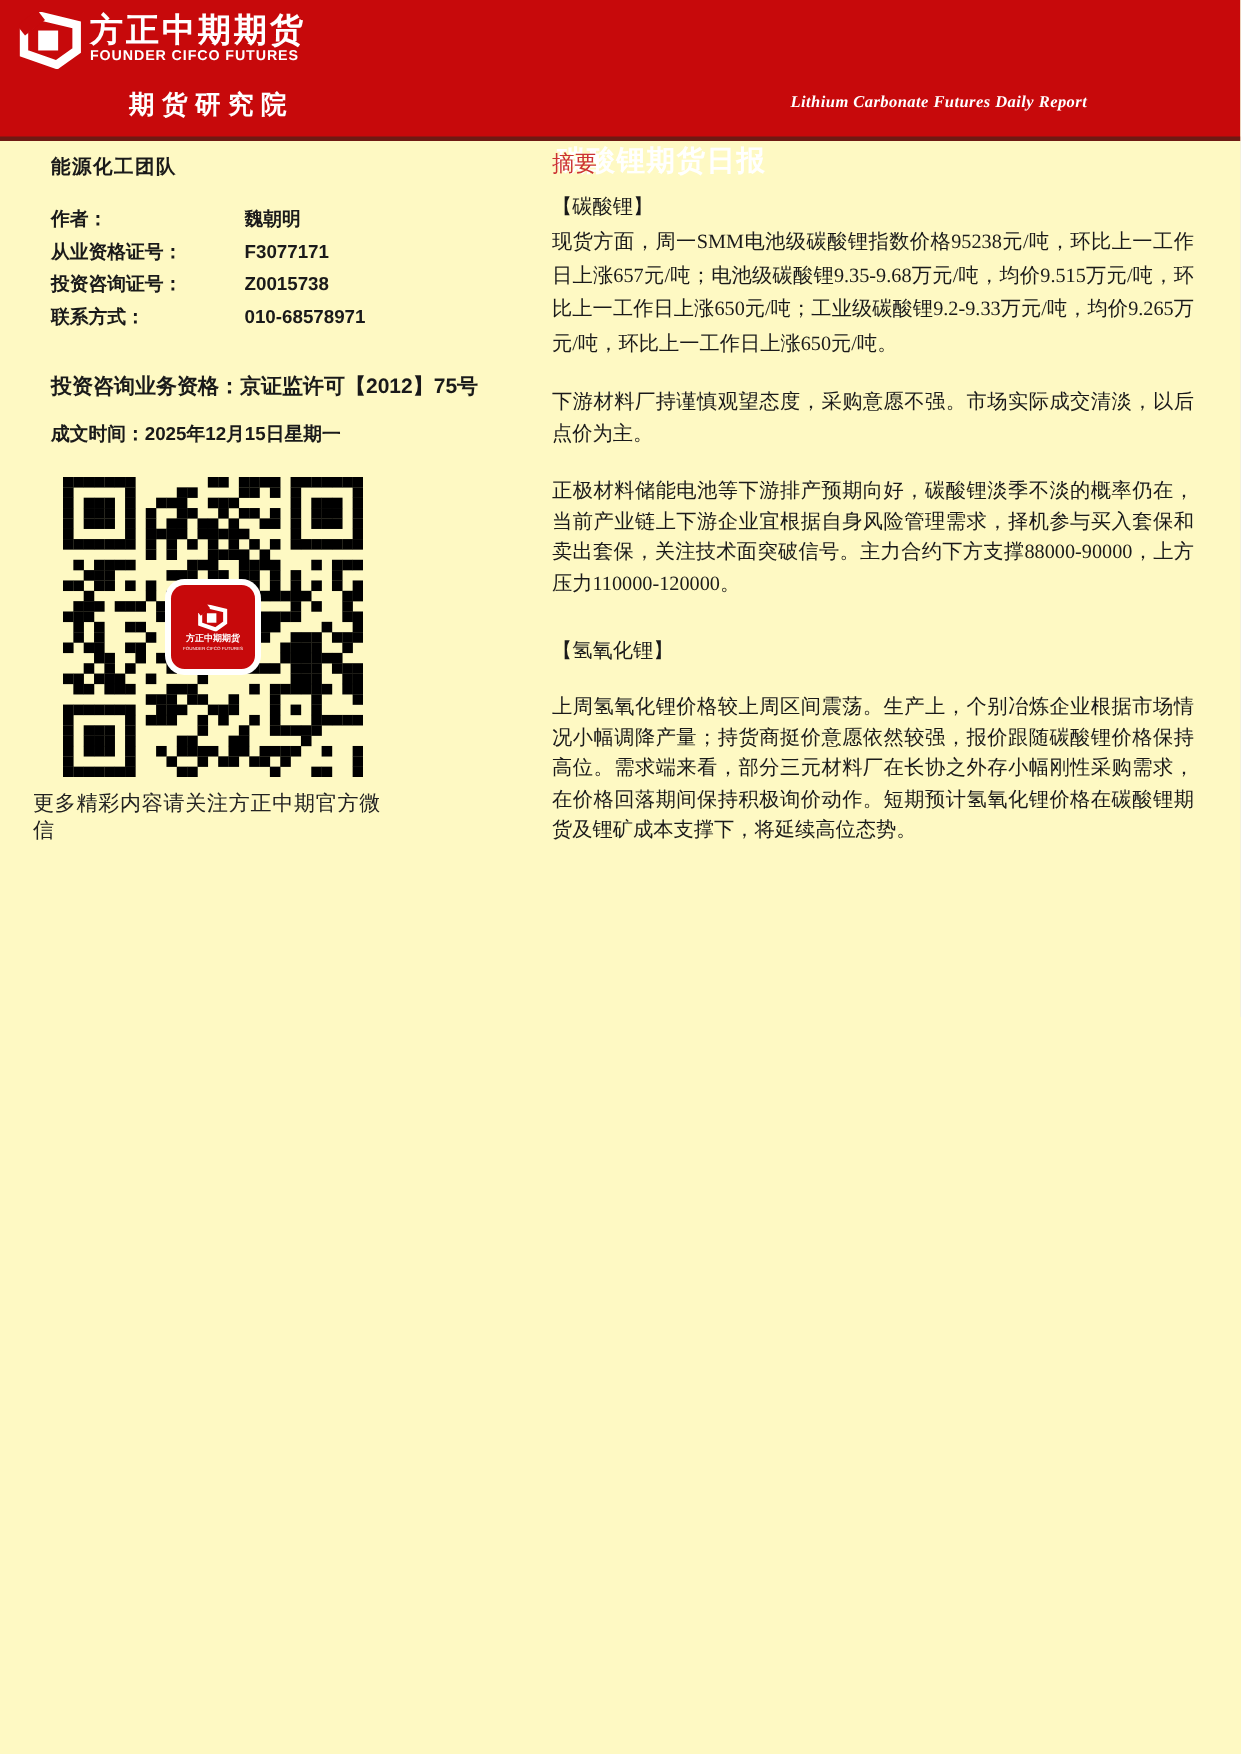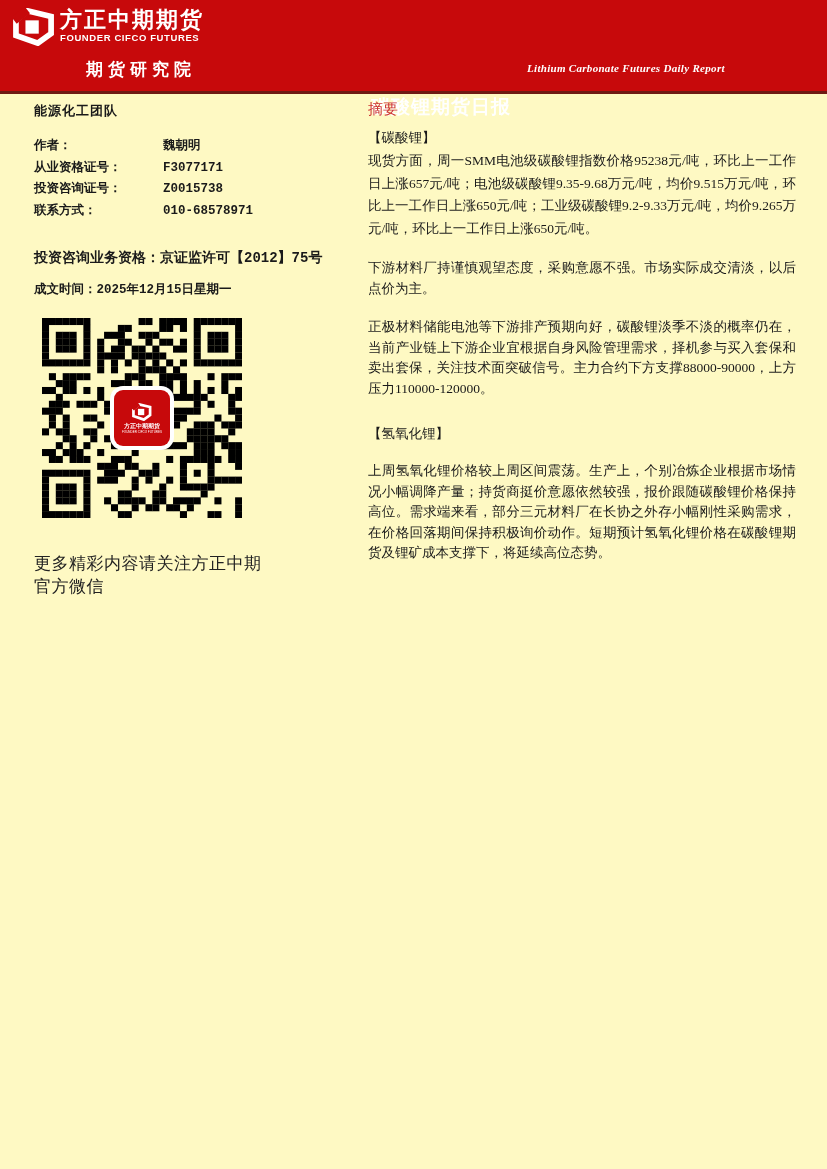--- a/index.html
+++ b/index.html
@@ -41,44 +41,43 @@
     margin-top:40px;
   }
   .report-title-en{
     position:absolute;left:527px;top:62px;
     color:#ffffff;font-weight:bold;font-style:italic;font-size:11px;letter-spacing:0.3px;
     font-family:"Liberation Serif", serif;
   }
   
   .sidebar{
     position:absolute;left:34px;top:102px;width:310px;
-    font-family:Liberation Mono, monospace;
+    font-family:Liberation Sans, sans-serif;
   }
   .team{font-size:13px;font-weight:bold;margin:0 0 16px 0;letter-spacing:1px;}
   .field-row{font-size:12.5px;font-weight:bold;line-height:21.5px;white-space:nowrap;}
   .field-label{display:inline-block;width:129px;}
   .block-line{font-size:14px;font-weight:bold;margin-top:27px;white-space:nowrap;}
   .date-line{font-size:12.5px;font-weight:bold;margin-top:14px;white-space:nowrap;}
   .qr-box{position:absolute;left:42px;top:318px;width:200px;height:200px;}
   .qr-box svg{display:block;}
   .qr-center-logo{
     position:absolute;left:72px;top:72px;width:56px;height:56px;
     background:#c7090b;border-radius:9px;box-shadow:0 0 0 4px #ffffff;
     display:flex;flex-direction:column;align-items:center;justify-content:center;
   }
   .qr-center-logo svg{width:20px;height:18px;margin-bottom:2px;}
   .qr-logo-text{color:#ffffff;font-size:6px;font-weight:bold;line-height:7px;
     font-family:"Liberation Sans", sans-serif;white-space:nowrap;}
   .qr-logo-sub{color:#ffffff;font-size:3px;line-height:4px;
     font-family:"Liberation Sans", sans-serif;white-space:nowrap;}
   .qr-caption{
-    position:absolute;left:34px;top:527px;width:240px;
-    font-size:17px;color:#222;letter-spacing:0.5px;
+    position:absolute;left:22px;top:527px;width:240px;
+    font-size:14px;color:#222;letter-spacing:0.5px;
     font-family:"Liberation Serif", serif;
-    margin-top:25px;
   }
   
   .summary-col{
     position:absolute;left:368px;top:100px;width:428px;
   }
   .summary-heading{
     color:#cc3333;font-size:15px;margin:0 0 10px 0;font-weight:normal;
     font-family:"Liberation Serif", serif;
   }
   .section-title{font-size:13.5px;margin:0 0 3px 0;}

